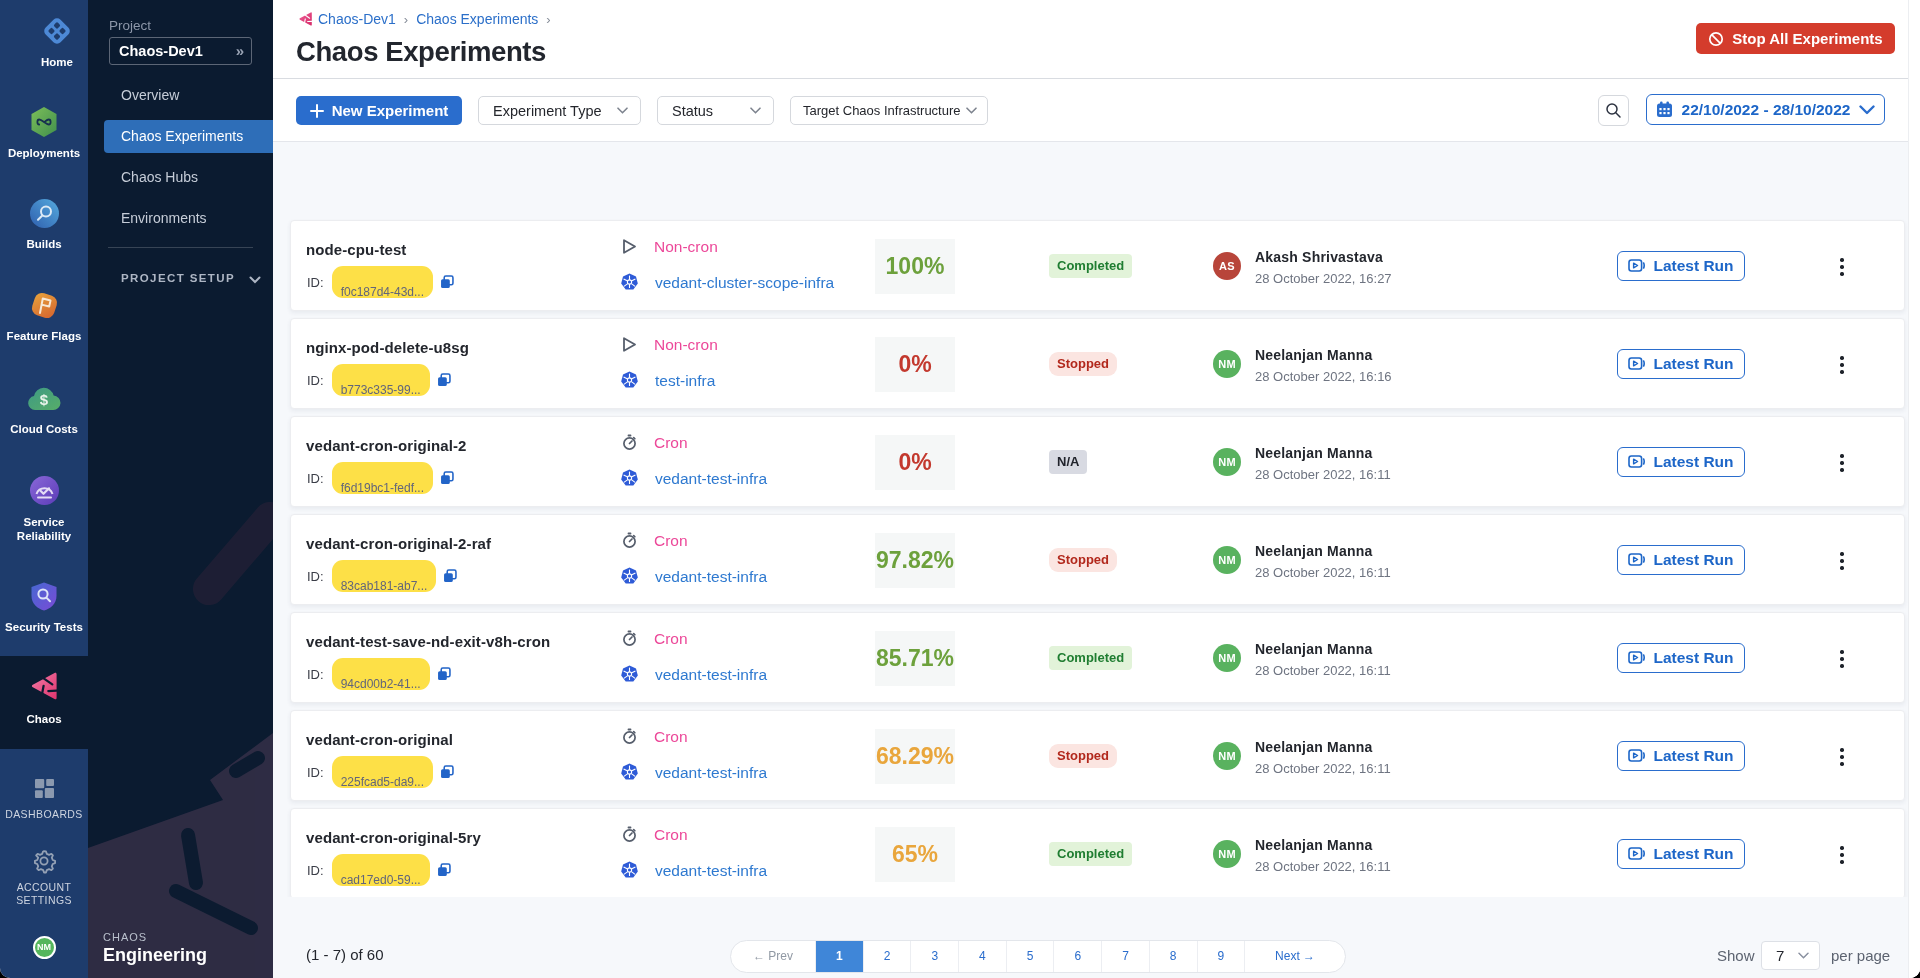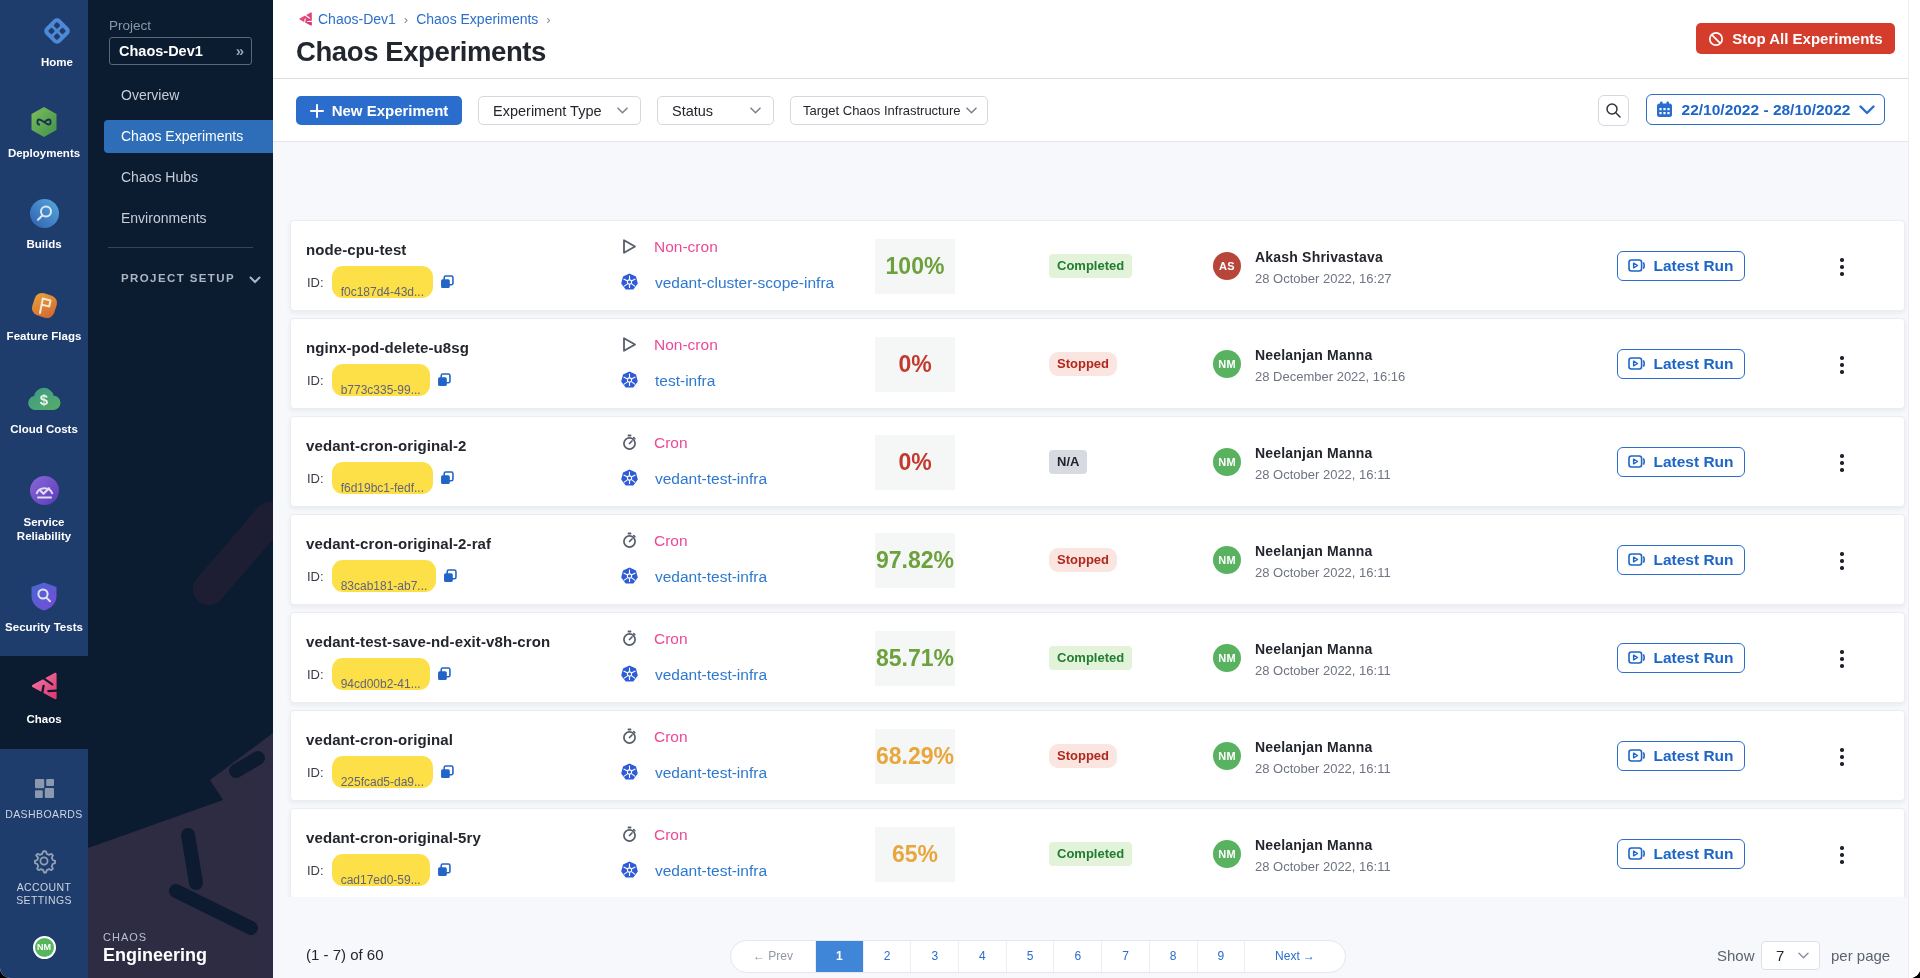--- a/index.html
+++ b/index.html
@@ -404,21 +404,21 @@
                 <line x1="11.4" y1="8.1" x2="15.4" y2="6"></line>
                 <line x1="9.5" y1="11.1" x2="9.5" y2="15"></line>
               </g>
             </svg>
             <span class="link">test-infra</span>
           </div>
         <div class="score sred">0%</div>
         <div class="pill pstop">Stopped</div>
         <div class="avatar agreen">NM</div>
         <div class="uname">Neelanjan Manna</div>
-        <div class="udate">28 December 2022, 16:16</div>
+        <div class="udate">28 October 2022, 16:16</div>
         <div class="lrbtn"><svg width="17" height="15" viewBox="0 0 17 15">
               <rect x="1" y="1" width="12.6" height="11" rx="2.4" fill="none" stroke="#1d66c8" stroke-width="1.6"></rect>
               <path d="M5.6 4.2 L9.6 6.5 L5.6 8.8 Z" fill="none" stroke="#1d66c8" stroke-width="1.4" stroke-linejoin="round"></path>
               <path d="M15.7 4 a7 7 0 0 1 0 5" fill="none" stroke="#1d66c8" stroke-width="1.6" stroke-linecap="round"></path>
             </svg>Latest Run</div>
         <div class="dots">
             <i></i>
             <i></i>
             <i></i>
           </div>

